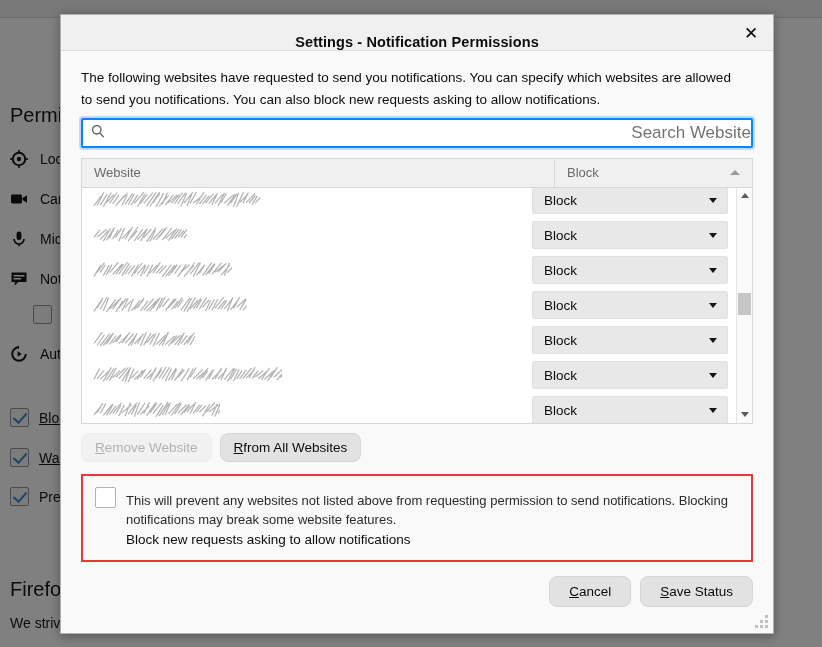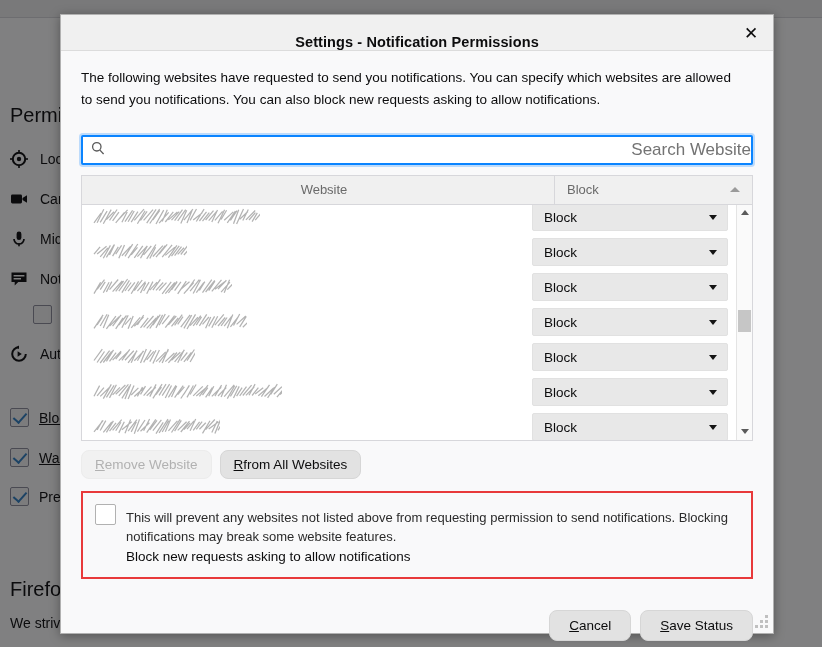--- a/index.html
+++ b/index.html
@@ -115,21 +115,21 @@
     font-family: "Liberation Sans", sans-serif;
   }
 
   #dialog-body {
     flex: 1; padding: 16px 20px 0 20px;
     display: flex; flex-direction: column;
     position: relative;
   }
   #intro {
     font-size: 13.5px; line-height: 1.62; color: #0c0c0d;
-    margin-bottom: 24px;
+    margin-bottom: 7px;
     max-width: 660px;
   }
 
   
   #search-wrap {
     position: relative; height: 30px; flex: none;
     margin-bottom: 10px;
     border: 2px solid #0a84ff;
     border-radius: 2px;
     background: #fff;
@@ -159,21 +159,21 @@
     overflow: hidden;
   }
   #thead {
     display: flex; flex: none;
     height: 29px;
     background: #f0f0f0;
     border-bottom: 1px solid #d7d7db;
     align-items: center;
     font-size: 13px; color: #6a6a6a;
   }
-  .th-website { padding-left: 12px; flex: 1; text-align: center; }
+  .th-website { padding-left: 12px; flex: 1; }
   .th-status {
     width: 198px; flex: none;
     border-left: 1px solid #d7d7db;
     height: 100%;
     display: flex; align-items: center; justify-content: space-between;
     padding: 0 12px 0 12px;
   }
   #sort-arrow {
     width: 0; height: 0;
     border-left: 5px solid transparent;
@@ -296,21 +296,21 @@
   #block-new-desc {
     font-size: 13px; color: #2b2b2b;
     line-height: 1.5;
     margin-top: 5px;
   }
 
   
   #footer {
     flex: none;
     display: flex; justify-content: flex-end; gap: 9px;
-    padding: 31px 0 0 0;
+    padding: 14px 0 0 0;
   }
   #footer .btn { padding: 7px 19px; }
 
   
   #resize-grip {
     position: absolute; right: 4px; bottom: 4px;
     width: 14px; height: 14px;
   }
   .grip-dot {
     position: absolute; width: 3px; height: 3px; background: #c0c0c0;

